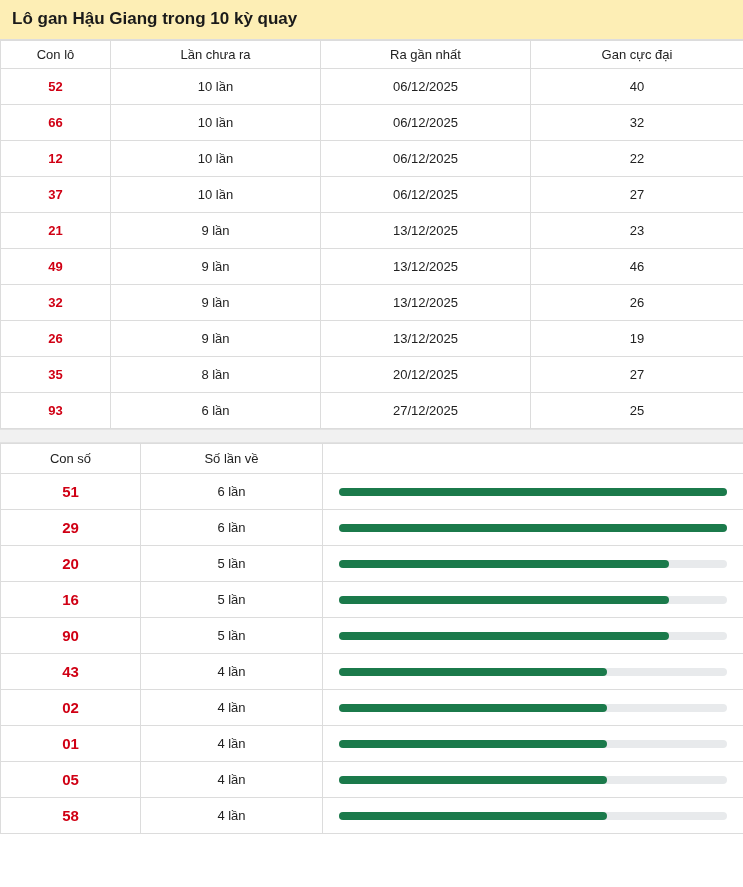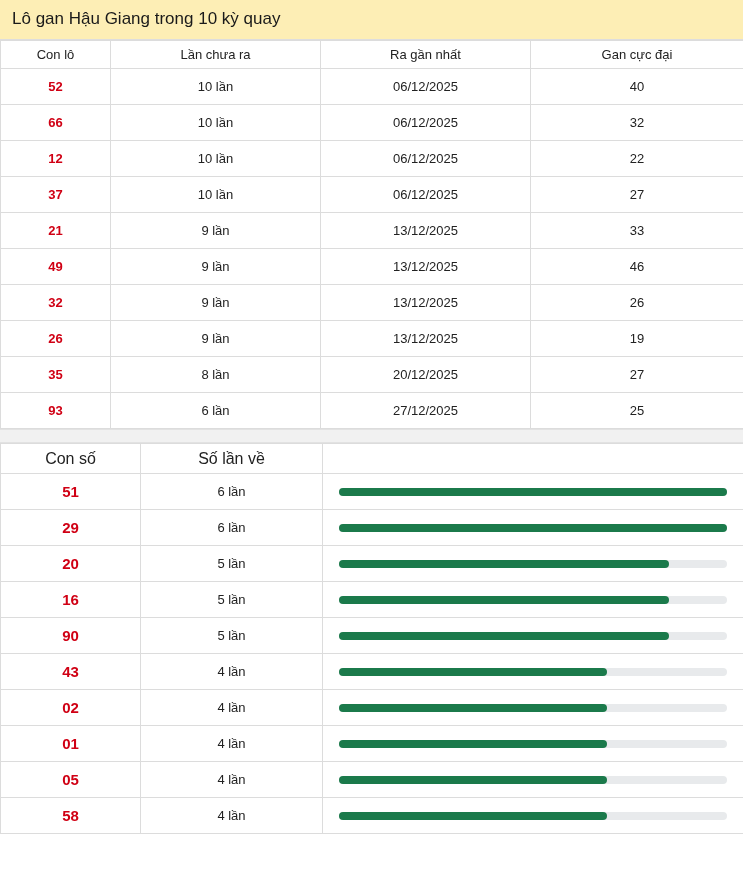--- a/index.html
+++ b/index.html
@@ -11,21 +11,21 @@
   }
   body {
     width: 743px;
     min-height: 887px;
     color: #222222;
     font-size: 13px;
   }
   .panel-title {
     background: #fdeeb5;
     font-size: 17px;
-    font-weight: normal;
+    font-weight: bold;
     color: #1a1a1a;
     padding: 9px 20px 10px 12px;
     border-bottom: 1px solid #dddddd;
     line-height: 1.2;
   }
   table {
     width: 100%;
     border-collapse: collapse;
     table-layout: fixed;
   }
@@ -54,21 +54,21 @@
   .t1 .col-d { width: 213px; }
   .num-red {
     color: #d00014;
     font-weight: bold;
     font-size: 15px;
   }
   .gap { height: 14px; background: #f1f1f1; border-top: 1px solid #e2e2e2; border-bottom: 1px solid #e2e2e2;}
   
   .t2 th {
     height: 30px;
-    font-size: 16px;
+    font-size: 13px;
     padding: 4px 14px;
   }
   .t2 td {
     height: 36px;
     font-size: 13px;
     padding: 4px 2px;
   }
   .t2 .col-a { width: 140px; }
   .t2 .col-b { width: 182px; }
   .t2 .col-c { width: 421px; }
@@ -130,21 +130,21 @@
       <tr>
         <td class="num-red">37</td>
         <td>10 lần</td>
         <td>06/12/2025</td>
         <td>27</td>
       </tr>
       <tr>
         <td class="num-red">21</td>
         <td>9 lần</td>
         <td>13/12/2025</td>
-        <td>33</td>
+        <td>23</td>
       </tr>
       <tr>
         <td class="num-red">49</td>
         <td>9 lần</td>
         <td>13/12/2025</td>
         <td>46</td>
       </tr>
       <tr>
         <td class="num-red">32</td>
         <td>9 lần</td>

